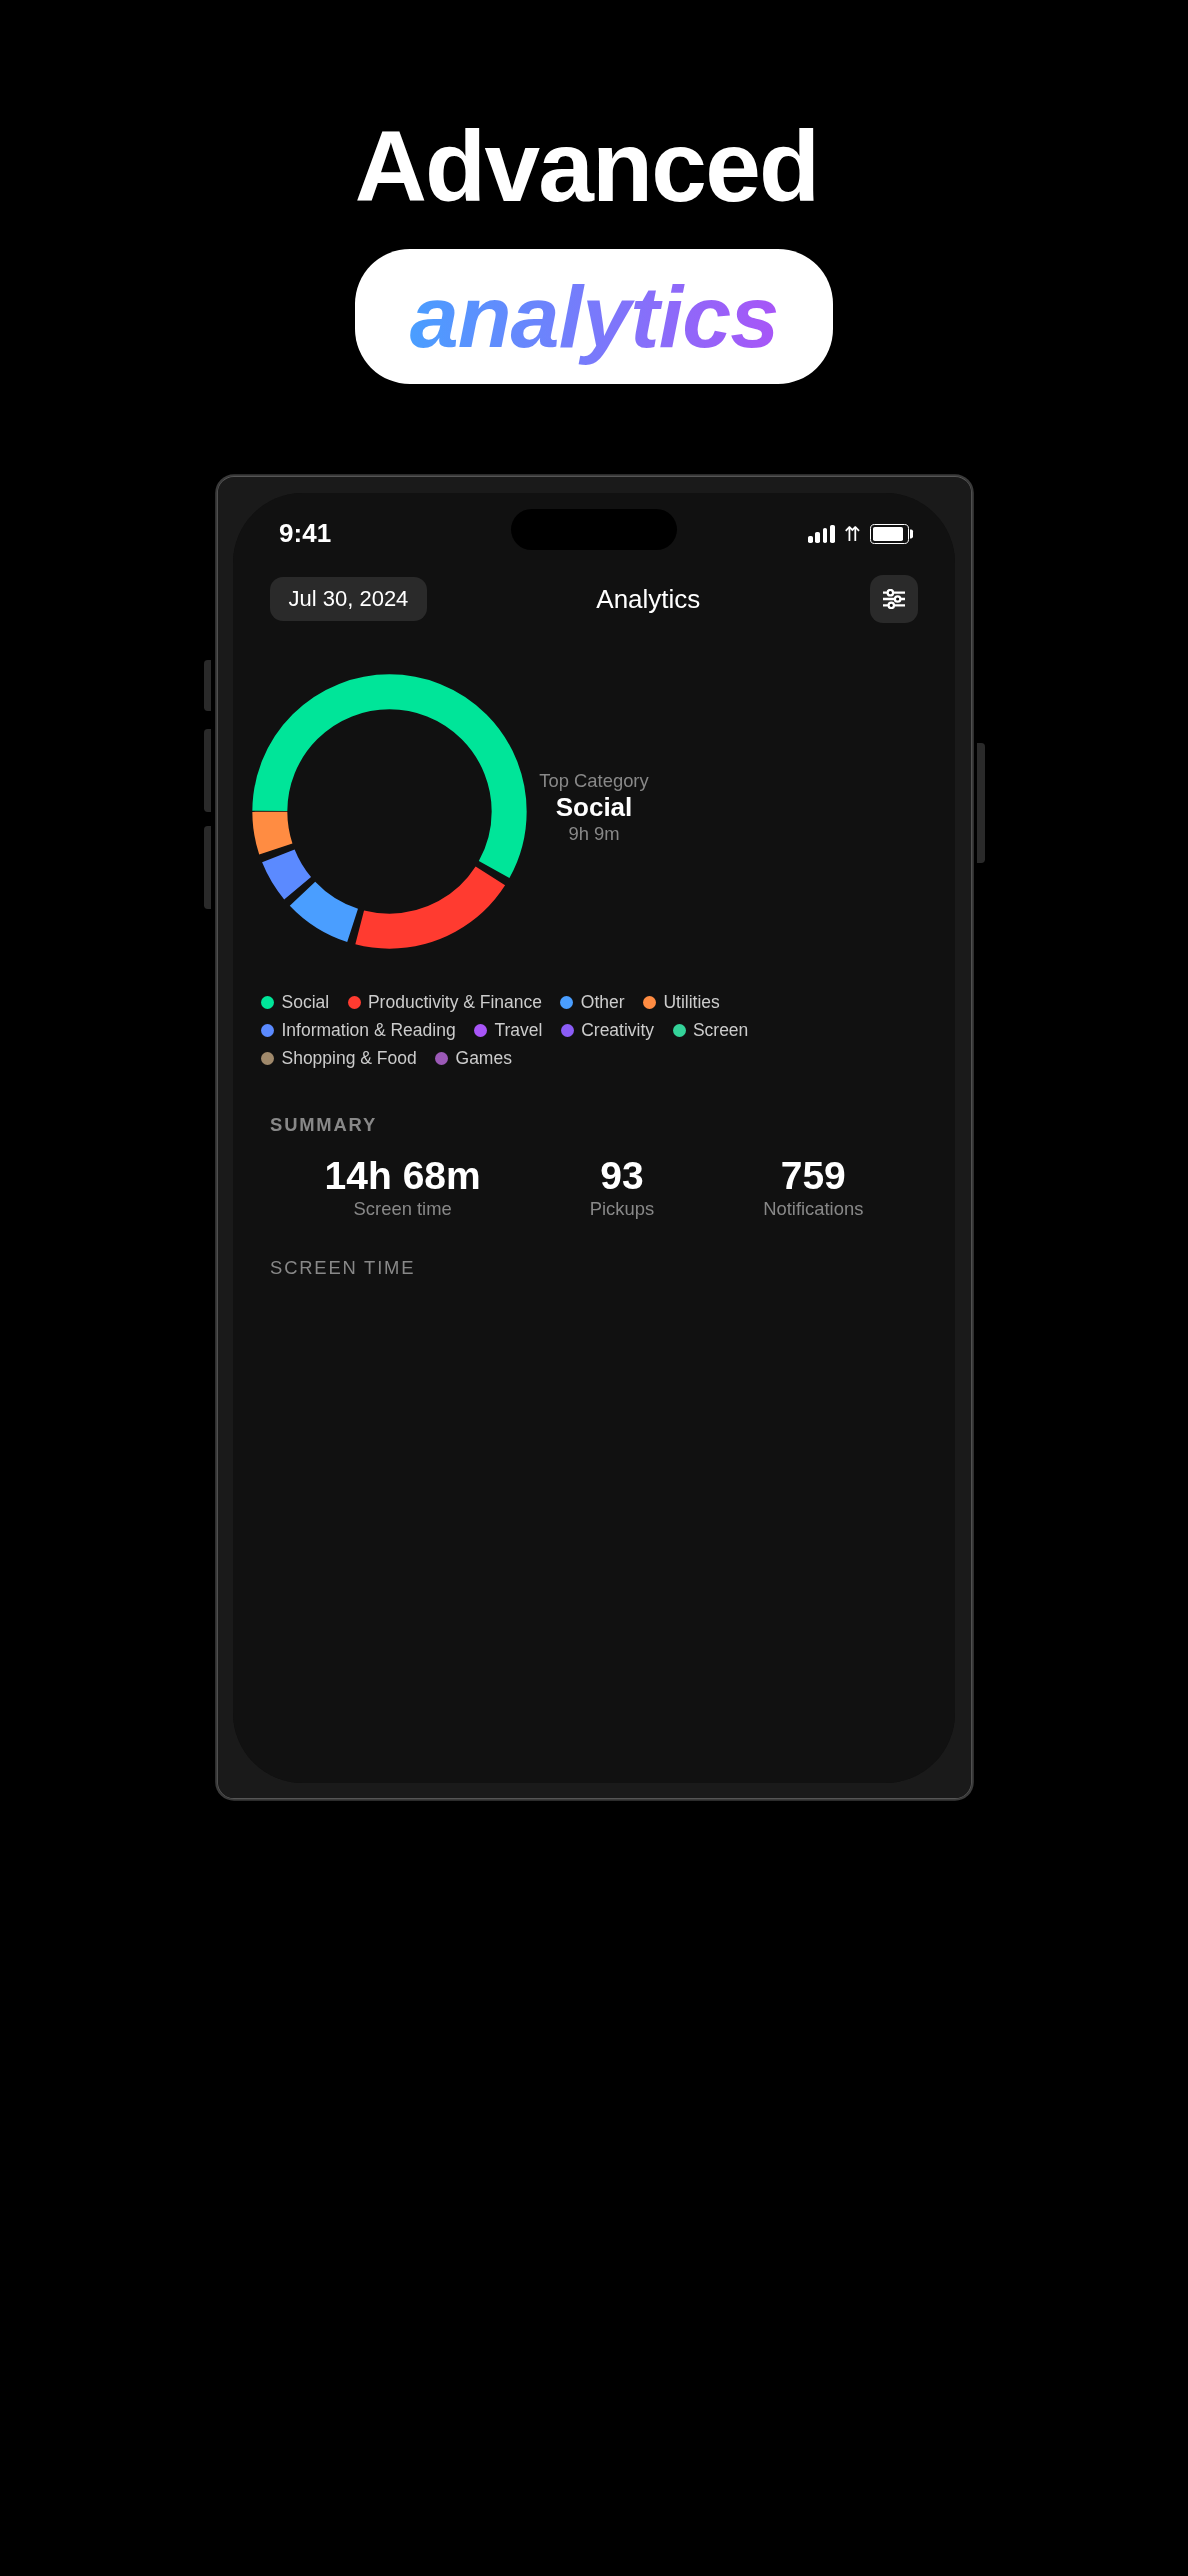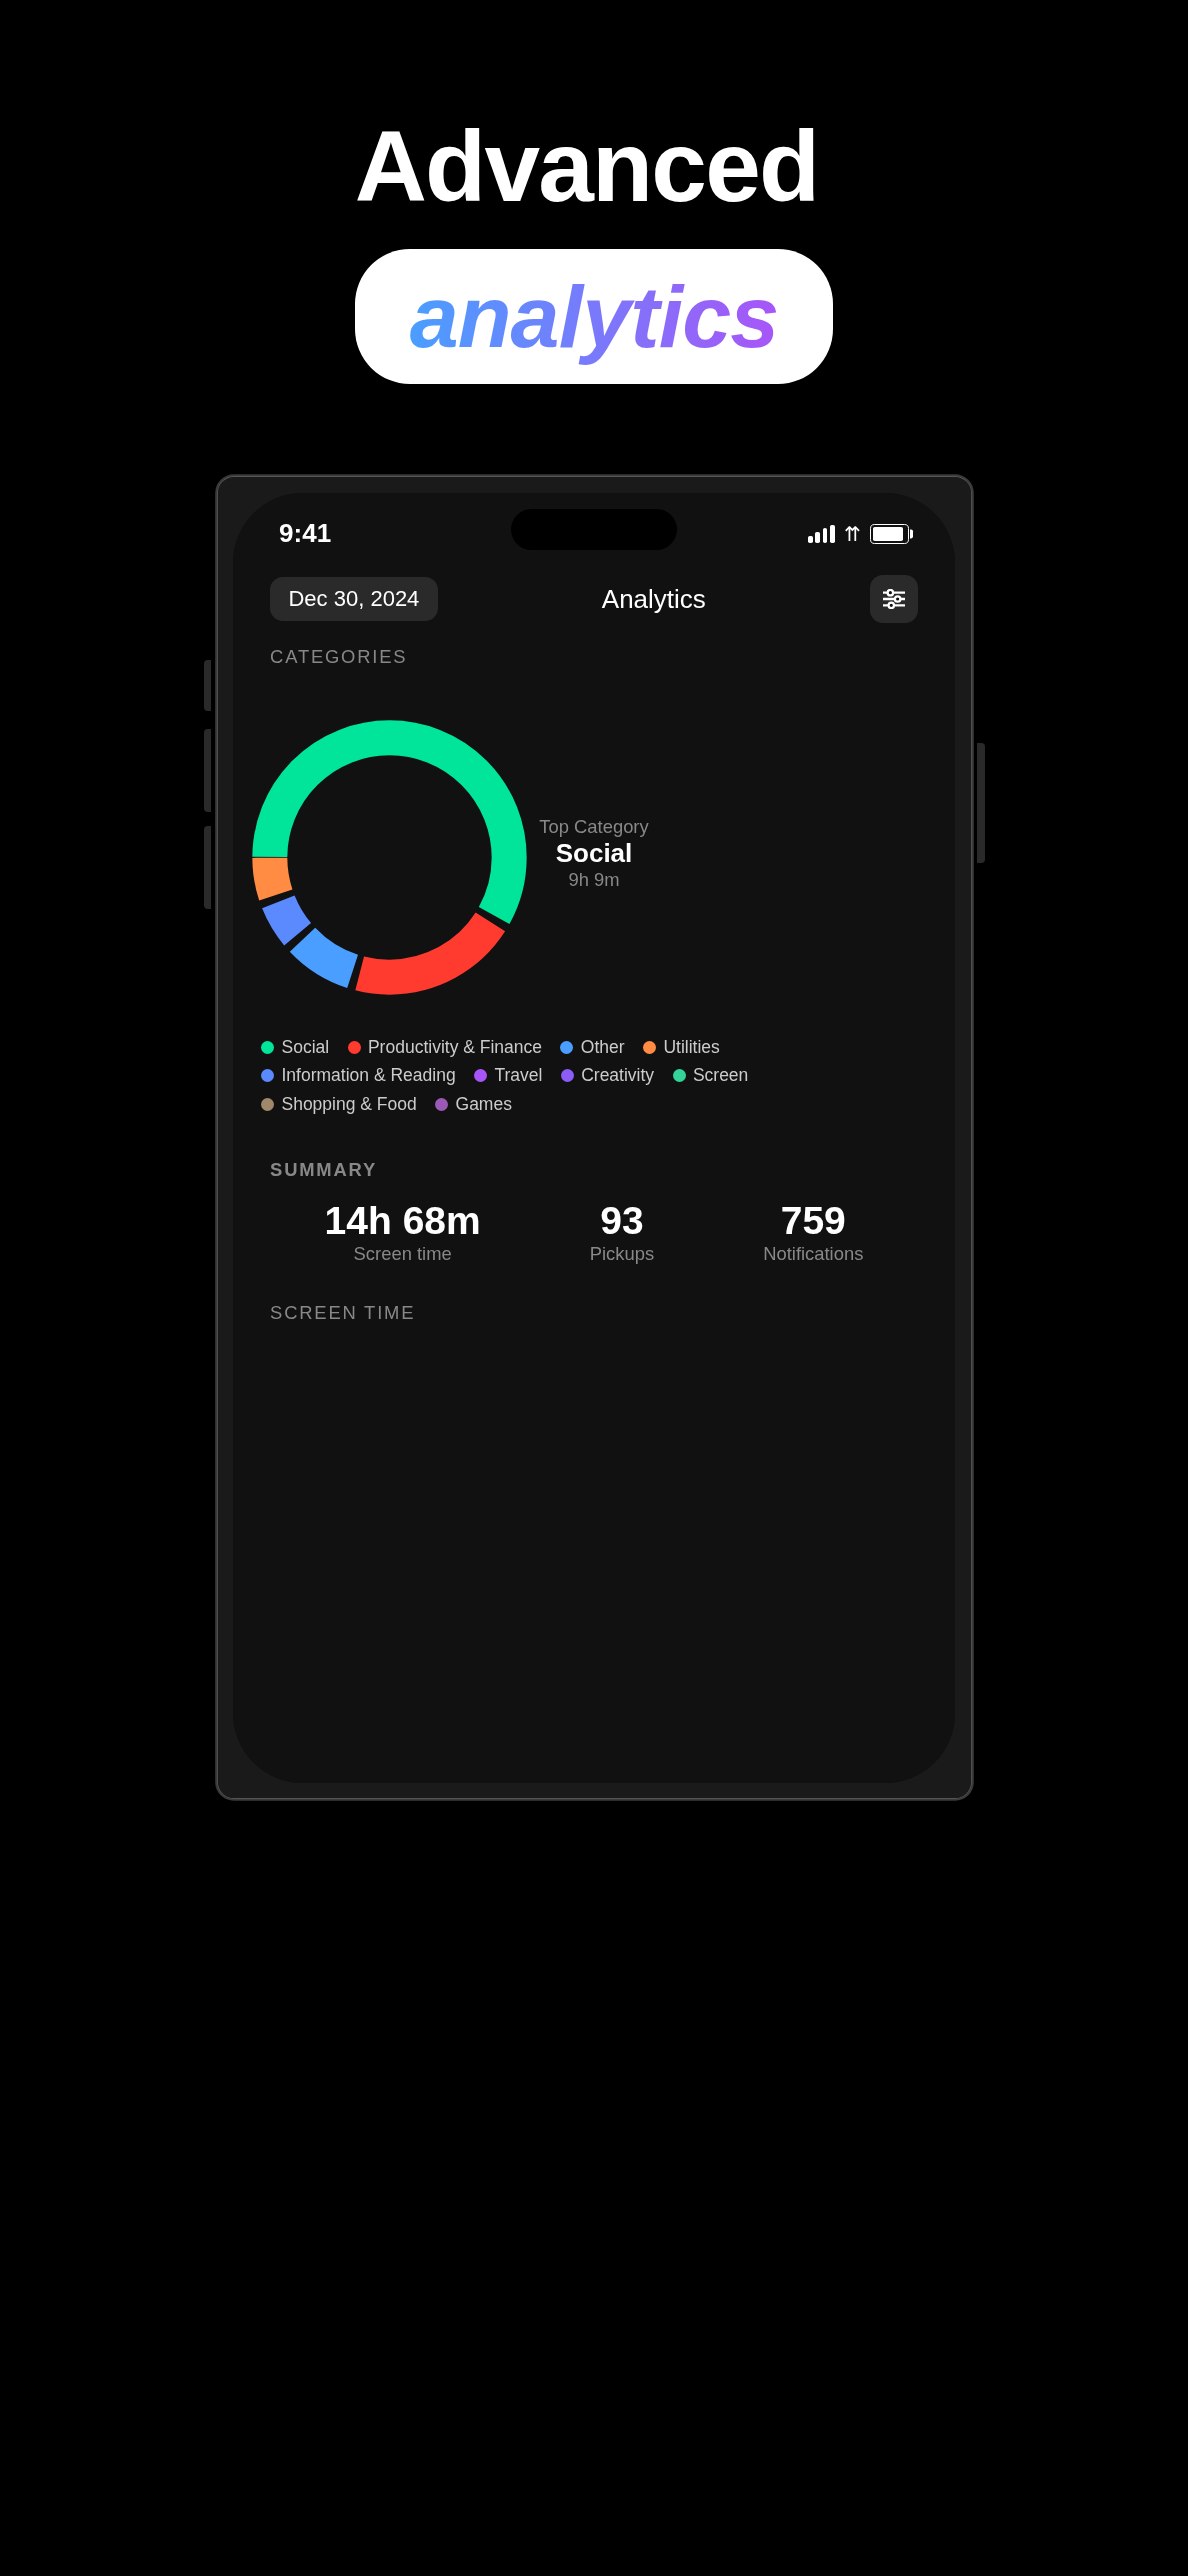--- a/index.html
+++ b/index.html
@@ -367,35 +367,34 @@
               <span style="height:18.4px"></span>
             </div>
             <span class="wifi-icon">⇈</span>
             <div class="battery">
               <div class="battery-fill"></div>
             </div>
           </div>
         </div>
 
         <div class="app-header">
-          <div class="date-badge">Dec 30, 2024</div>
+          <div class="date-badge">Jul 30, 2024</div>
           <div class="app-title">Analytics</div>
           <div class="filter-btn">
             <svg width="22" height="20" viewBox="0 0 24 22" fill="none">
               <line x1="0" y1="4" x2="24" y2="4" stroke="#fff" stroke-width="2.5" stroke-linecap="round"></line>
               <line x1="0" y1="11" x2="24" y2="11" stroke="#fff" stroke-width="2.5" stroke-linecap="round"></line>
               <line x1="0" y1="18" x2="24" y2="18" stroke="#fff" stroke-width="2.5" stroke-linecap="round"></line>
               <circle cx="8" cy="4" r="3" fill="#111" stroke="#fff" stroke-width="2.5"></circle>
               <circle cx="16" cy="11" r="3" fill="#111" stroke="#fff" stroke-width="2.5"></circle>
               <circle cx="9" cy="18" r="3" fill="#111" stroke="#fff" stroke-width="2.5"></circle>
             </svg>
           </div>
         </div>
 
-        <div class="categories-label">CATEGORIES</div>
 
         <div class="chart-container">
           <svg class="donut-svg" viewBox="0 0 340 340">
 
             <circle cx="170" cy="170" r="130" fill="none" stroke="#00E599" stroke-width="38" stroke-dasharray="474 343" stroke-dashoffset="204" stroke-linecap="butt" transform="rotate(-90 170 170)"></circle>
 
             <circle cx="170" cy="170" r="130" fill="none" stroke="#FF3B30" stroke-width="38" stroke-dasharray="163 654" stroke-dashoffset="-278" stroke-linecap="butt" transform="rotate(-90 170 170)"></circle>
 
             <circle cx="170" cy="170" r="130" fill="none" stroke="#4A9EFF" stroke-width="38" stroke-dasharray="65 752" stroke-dashoffset="-449" stroke-linecap="butt" transform="rotate(-90 170 170)"></circle>
 

